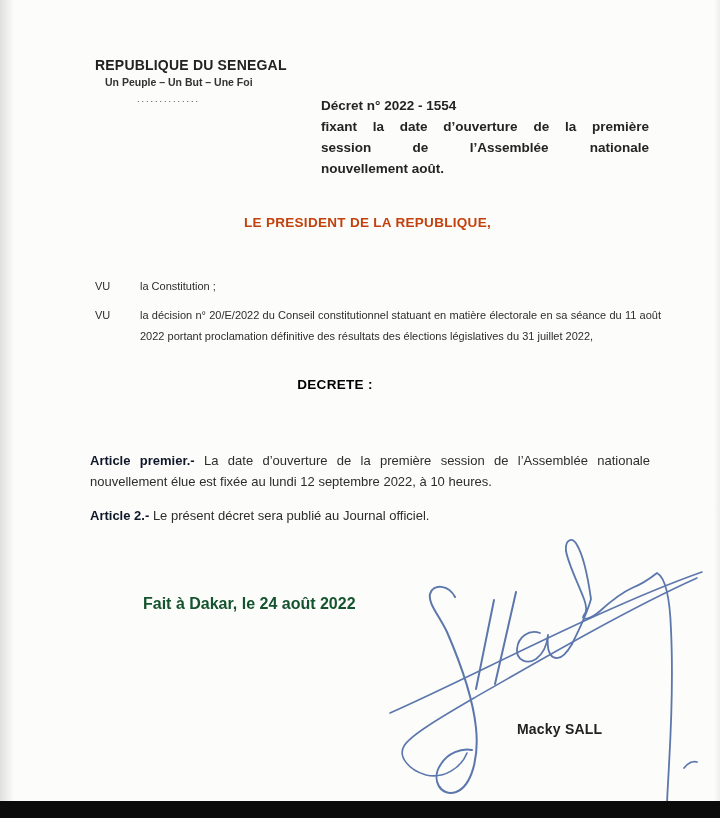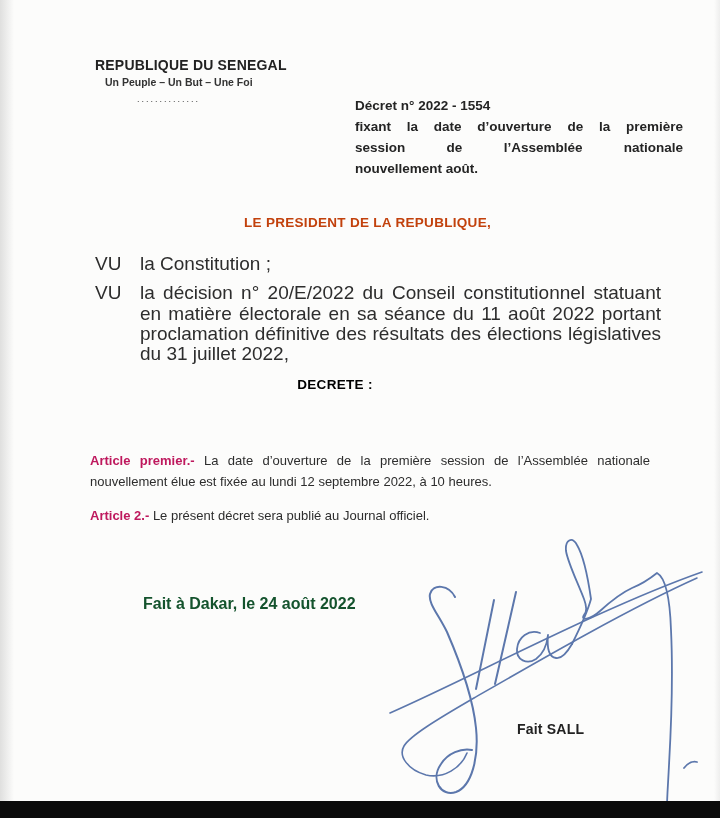--- a/index.html
+++ b/index.html
@@ -18,41 +18,41 @@
   }
   .edge-right{
     position:absolute;right:0;top:0;width:6px;height:818px;
     background:linear-gradient(to left, rgba(140,140,140,0.12), rgba(140,140,140,0.0));
   }
   .hdr{position:absolute;left:95px;top:32px;width:220px;margin-top:25px;}
   .hdr .country{font-weight:bold;font-size:14px;letter-spacing:.2px;color:#222;}
   .hdr .motto{font-weight:600;font-size:10.5px;color:#333;margin-top:3px;margin-left:10px;}
   .hdr .dots{font-size:9px;letter-spacing:2px;color:#444;margin-top:6px;margin-left:42px;}
   .title{
-    position:absolute;left:355px;top:95px;width:328px;
+    position:absolute;left:321px;top:95px;width:328px;
     font-weight:bold;font-size:13.5px;line-height:21px;color:#242424;
   }
   .title .just{text-align:justify;text-align-last:justify;}
   .salutation{
     position:absolute;left:244px;top:215px;
     font-weight:bold;font-size:13.5px;letter-spacing:.3px;color:#c2410c;
   }
-  .visas{position:absolute;left:95px;top:254px;width:566px;font-size:19px;line-height:20.3px;}
+  .visas{position:absolute;left:95px;top:276px;width:566px;font-size:11px;line-height:20.3px;}
   .visa{display:flex;}
   .visa + .visa{margin-top:9px;}
   .visa .vlabel{width:45px;flex:0 0 45px;}
   .visa .vtext{flex:1;text-align:justify;}
   .decrete{
     position:absolute;left:280px;top:377px;width:110px;text-align:center;
     font-weight:bold;font-size:13.5px;letter-spacing:.3px;color:#000000;
   }
   .articles{position:absolute;left:90px;top:450px;width:560px;font-size:13px;line-height:21px;}
   .articles p{margin:0;text-align:justify;}
   .articles p + p{margin-top:13px;}
-  .b{font-weight:bold;color:#be185d;}
+  .b{font-weight:bold;color:#0f172a;}
   .fait{position:absolute;left:143px;top:595px;font-weight:bold;font-size:16px;color:#14532d;}
   .signer{position:absolute;left:517px;top:721px;font-weight:bold;font-size:14px;letter-spacing:.2px;color:#222;}
   .sig{position:absolute;left:375px;top:515px;}
   .bottom-bar{position:absolute;left:0;top:801px;width:720px;height:17px;background:#0b0b0b;}
 </style>
 </head>
 <body>
 
 <div class="page">
 
@@ -98,17 +98,17 @@
     <path stroke-width="1.6" d="M 390 713 C 470 678 600 608 702 572"></path>
     <path stroke-width="1.6" d="M 697 578 C 630 608 540 660 474 698 C 436 720 410 736 404 746 C 398 756 408 770 426 775 C 444 779 461 768 467 753"></path>
     <path stroke-width="2" d="M 455 597 C 449 585 433 583 430 594 C 428 603 438 614 447 632 C 460 662 473 698 476 728 C 479 757 472 786 456 792 C 441 797 430 780 441 764 C 448 753 461 748 472 750"></path>
     <path stroke-width="2" d="M 494 600 C 489 624 482 660 476 689"></path>
     <path stroke-width="2" d="M 516 592 C 510 618 502 654 495 684"></path>
     <path stroke-width="1.8" d="M 540 633 C 529 629 518 637 517 649 C 516 660 527 665 536 659 C 543 654 547 644 548 635 C 547 646 548 657 556 658 C 562 659 568 651 572 644"></path>
     <path stroke-width="1.8" d="M 572 644 C 580 628 588 610 591 599 C 588 578 583 555 577 545 C 572 536 565 540 566 551 C 568 563 577 581 584 599 C 587 607 587 612 584 615 C 580 621 590 620 600 611 C 611 601 621 593 632 588 C 642 584 652 577 657 573 C 666 578 670 600 671 630 C 673 672 671 730 669 765 C 668 785 667 798 667 806"></path>
     <path stroke-width="1.8" d="M 684 768 C 688 763 693 761 697 762"></path>
   </svg>
 
-  <div class="signer">Fait SALL</div>
+  <div class="signer">Macky SALL</div>
 
   <div class="bottom-bar"></div>
 
 </div>
 
 </body></html>

